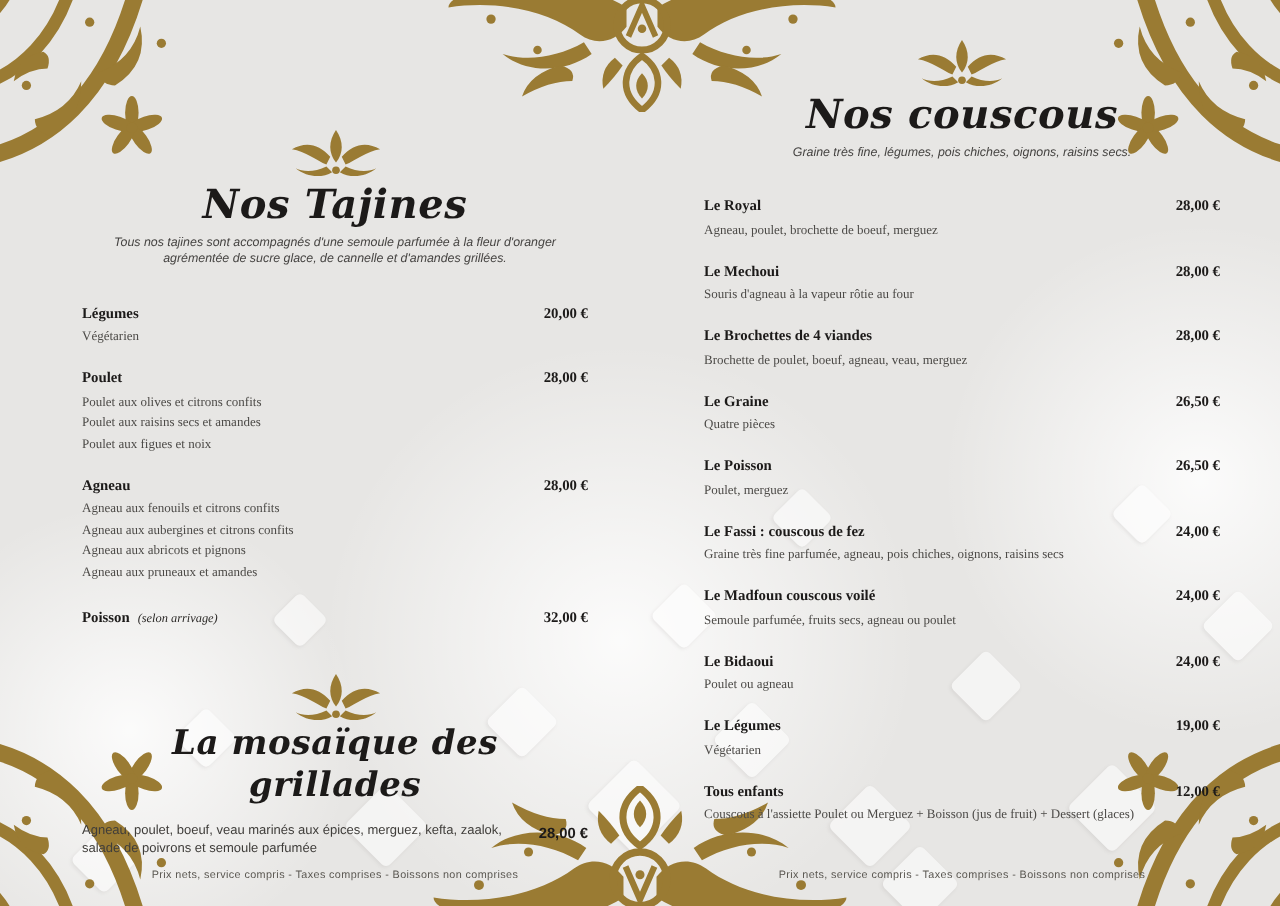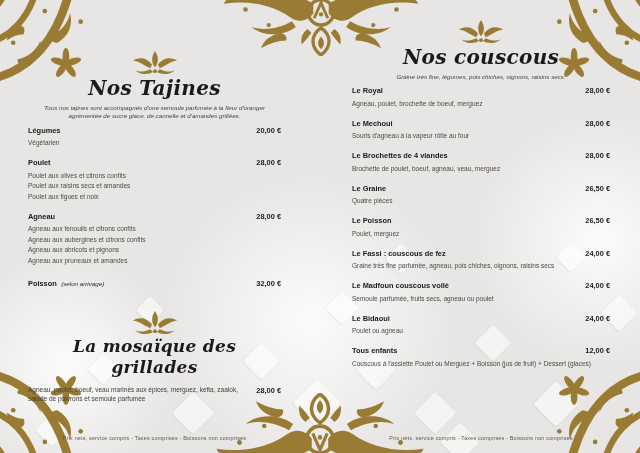--- a/index.html
+++ b/index.html
@@ -24,30 +24,30 @@
   .orn svg{display:block;width:100%;height:100%;}
   .crest-top{left:222px;top:-4px;width:198px;height:60px;}
   .crest-bottom{left:210px;bottom:-4px;width:220px;height:64px;transform:scaleY(-1);}
   .corner{width:116px;height:116px;}
   .corner.tl{left:-10px;top:-10px;}
   .corner.tr{right:-10px;top:-10px;transform:scaleX(-1);}
   .corner.bl{left:-10px;bottom:-10px;transform:scaleY(-1);}
   .corner.br{right:-10px;bottom:-10px;transform:scale(-1,-1);}
   
   .page{position:absolute;top:0;bottom:0;}
-  .page-left{left:28px;width:253px;padding-top:50px;}
+  .page-left{left:41px;width:253px;padding-top:64px;}
   .page-right{left:352px;width:258px;padding-top:19px;}
   .section-head{text-align:center;}
   .fleur{width:46px;height:25px;margin:0 auto 1px;color:var(--gold);}
   .fleur svg{display:block;width:100%;height:100%;}
   .title{font-family:"DejaVu Serif",serif;font-style:italic;font-weight:bold;
     font-size:20px;line-height:24px;color:var(--ink);letter-spacing:.3px;}
   .title.small{font-size:17px;line-height:21px;}
   .subtitle{font-size:6.2px;font-style:italic;color:#454341;margin:4px auto 0;line-height:8.4px;}
-  .items{margin-top:5px;}
+  .items{margin-top:17px;font-family:Liberation Serif, serif;}
   .item{margin-bottom:9.5px;}
   .item-row{display:flex;justify-content:space-between;align-items:baseline;line-height:9px;}
   .item-name{font-size:7.4px;font-weight:bold;}
   .item-note{font-size:6.2px;font-style:italic;font-weight:normal;color:#2a2826;}
   .item-price{font-size:7.4px;font-weight:bold;white-space:nowrap;}
   .descs{margin-top:3.5px;}
   .desc{font-size:6.5px;color:#4c4a47;line-height:10.5px;}
   .grillades{margin-top:22px;}
   .grillades .section-head{margin-bottom:0;}
   .grillades-row{display:flex;justify-content:space-between;align-items:flex-start;margin-top:8px;}
@@ -319,20 +319,29 @@
         <div class="item-row">
           <span class="item-name">Le Bidaoui</span>
           <span class="item-price">24,00 €</span>
         </div>
         <div class="descs">
             <div class="desc">Poulet ou agneau</div>
           </div>
       </div>
       <div class="item">
         <div class="item-row">
+          <span class="item-name">Le Légumes</span>
+          <span class="item-price">19,00 €</span>
+        </div>
+        <div class="descs">
+            <div class="desc">Végétarien</div>
+          </div>
+      </div>
+      <div class="item">
+        <div class="item-row">
           <span class="item-name">Tous enfants</span>
           <span class="item-price">12,00 €</span>
         </div>
         <div class="descs">
             <div class="desc">Couscous à l'assiette Poulet ou Merguez + Boisson (jus de fruit) + Dessert (glaces)</div>
           </div>
       </div>
     </div>
 
     <div class="footer">Prix nets, service compris - Taxes comprises - Boissons non comprises</div>

